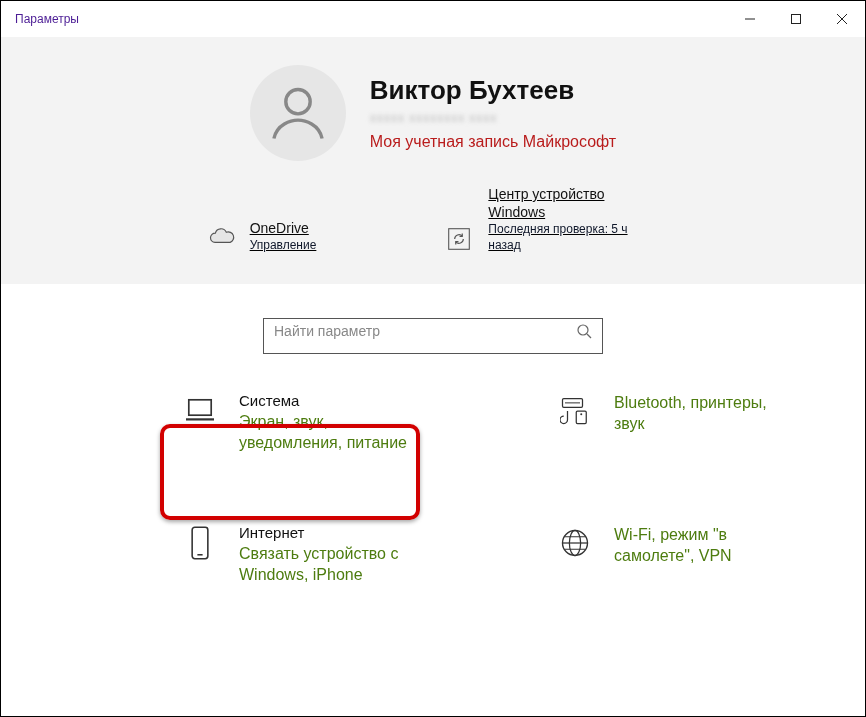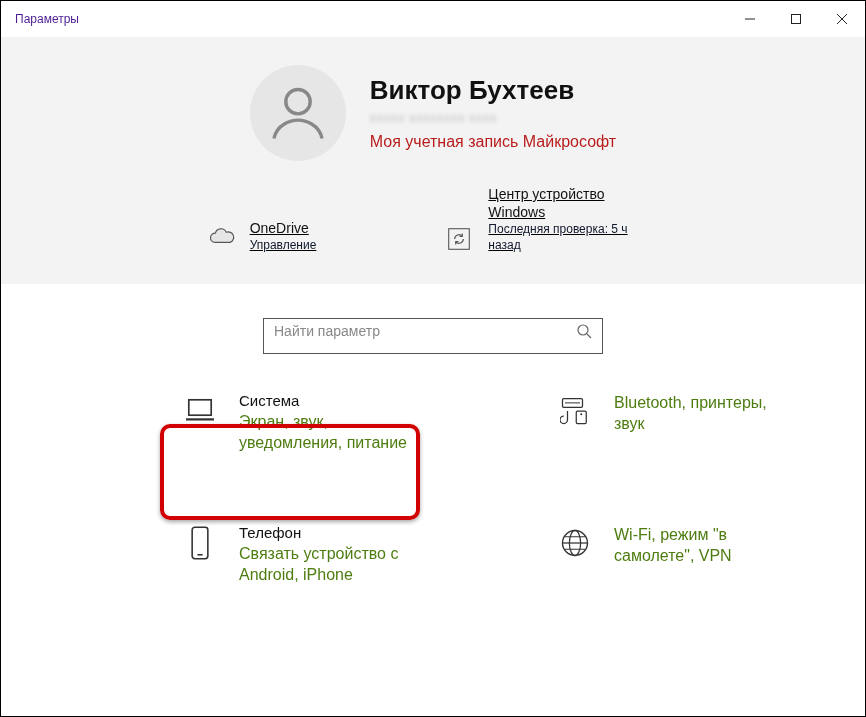--- a/index.html
+++ b/index.html
@@ -154,22 +154,22 @@
 
   <div class="cat-row">
     <div class="cat-card" style="margin-left:110px;">
       <div class="cat-icon">
         <svg viewBox="0 0 16 26" width="22" height="34">
           <rect x="2" y="1" width="12" height="24" rx="2" fill="none" stroke="#333" stroke-width="1.2"></rect>
           <line x1="6" y1="22" x2="10" y2="22" stroke="#333" stroke-width="1.2"></line>
         </svg>
       </div>
       <div class="cat-text">
-        <span class="cat-title">Телефон</span>
-        <span class="cat-desc">Связать устройство с Android, iPhone</span>
+        <span class="cat-title">Интернет</span>
+        <span class="cat-desc">Связать устройство с Windows, iPhone</span>
       </div>
     </div>
 
     <div class="cat-card">
       <div class="cat-icon">
         <svg viewBox="0 0 24 24" width="30" height="30">
           <circle cx="12" cy="12" r="10" fill="none" stroke="#333" stroke-width="1.1"></circle>
           <ellipse cx="12" cy="12" rx="4.5" ry="10" fill="none" stroke="#333" stroke-width="1"></ellipse>
           <line x1="2" y1="12" x2="22" y2="12" stroke="#333" stroke-width="1"></line>
           <path d="M3.5 7h17M3.5 17h17" stroke="#333" stroke-width="0.9"></path>

